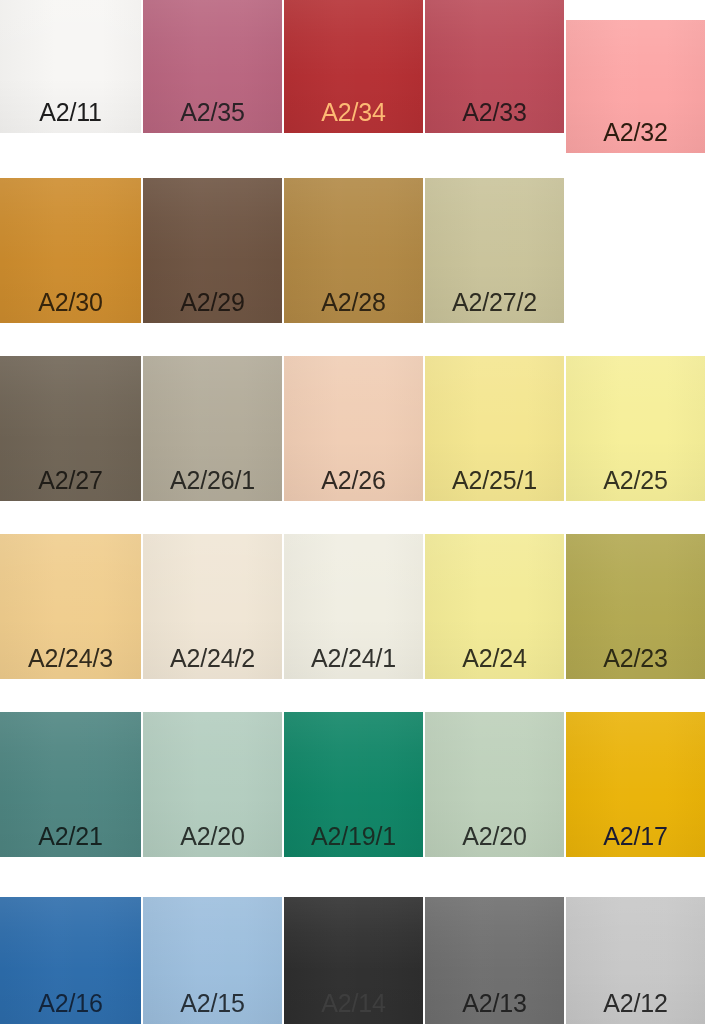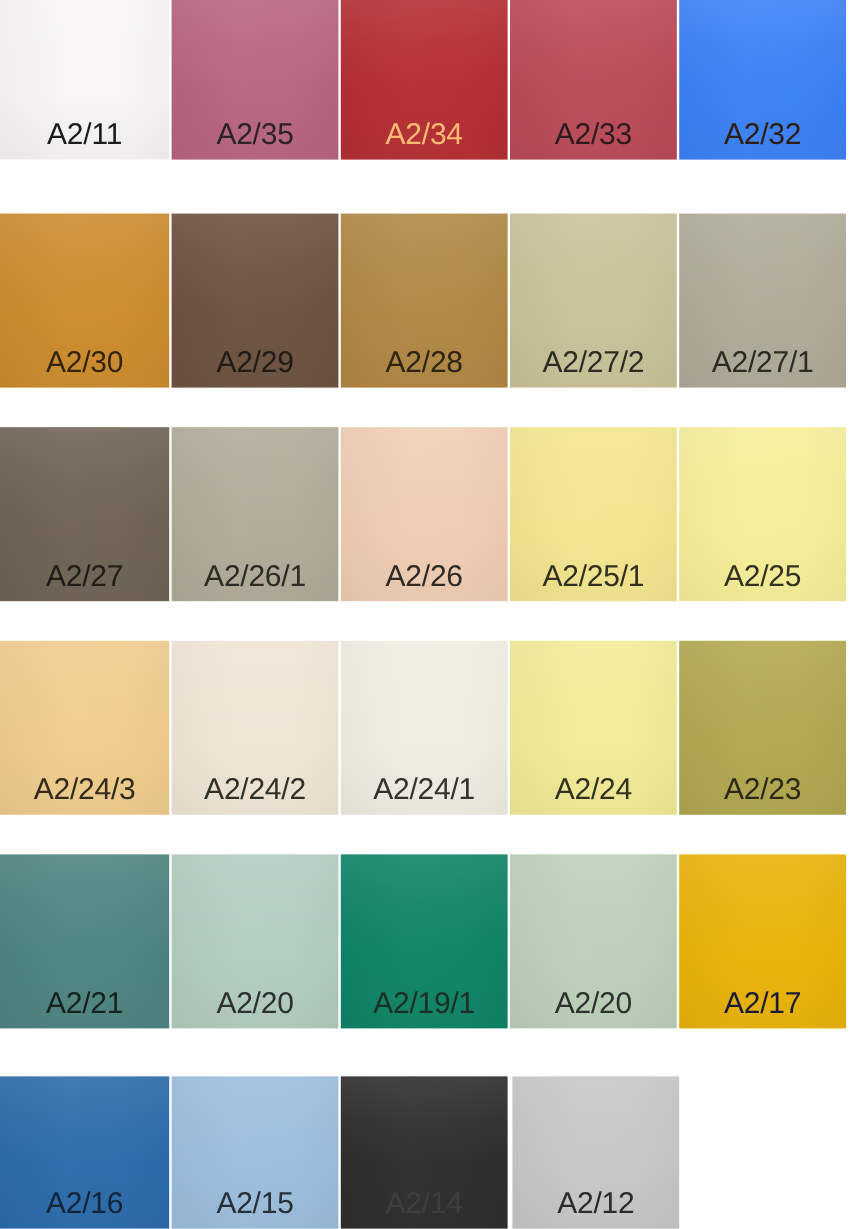--- a/index.html
+++ b/index.html
@@ -85,44 +85,41 @@
       </div>
       <div class="gap" style="width: 2px;"></div>
       <div class="swatch" style="width: 139px; background: rgb(181, 47, 51);">
         <div class="swatch-label" style="color: #fdba74;">A2/34</div>
       </div>
       <div class="gap" style="width: 2px;"></div>
       <div class="swatch" style="width: 139px; background: rgb(187, 75, 89);">
         <div class="swatch-label" style="color: rgb(44, 26, 29);">A2/33</div>
       </div>
       <div class="gap" style="width: 2px;"></div>
-      <div class="swatch" style="width: 139px; background: #3b82f6;">
+      <div class="swatch" style="width: 139px; background: #fca5a5; margin-top: 20px;">
         <div class="swatch-label" style="color: rgb(45, 28, 15);">A2/32</div>
       </div>
     </div>
     <div class="swatch-row" style="top: 178px; height: 145px;">
       <div class="swatch" style="width: 141px; background: rgb(205, 140, 45);">
         <div class="swatch-label" style="color: rgb(53, 36, 12);">A2/30</div>
       </div>
       <div class="gap" style="width: 2px;"></div>
       <div class="swatch" style="width: 139px; background: rgb(109, 83, 65);">
         <div class="swatch-label" style="color: rgb(34, 26, 20);">A2/29</div>
       </div>
       <div class="gap" style="width: 2px;"></div>
       <div class="swatch" style="width: 139px; background: rgb(177, 136, 68);">
         <div class="swatch-label" style="color: rgb(47, 36, 19);">A2/28</div>
       </div>
       <div class="gap" style="width: 2px;"></div>
       <div class="swatch" style="width: 139px; background: rgb(201, 195, 154);">
         <div class="swatch-label" style="color: rgb(46, 44, 34);">A2/27/2</div>
       </div>
       <div class="gap" style="width: 2px;"></div>
-      <div class="swatch" style="width: 139px; background: rgb(176, 171, 152);">
-        <div class="swatch-label" style="color: rgb(43, 42, 37);">A2/27/1</div>
-      </div>
     </div>
     <div class="swatch-row" style="top: 356px; height: 145px;">
       <div class="swatch" style="width: 141px; background: rgb(111, 100, 85);">
         <div class="swatch-label" style="color: rgb(32, 29, 24); margin-top: 20px;">A2/27</div>
       </div>
       <div class="gap" style="width: 2px;"></div>
       <div class="swatch" style="width: 139px; background: rgb(178, 171, 153);">
         <div class="swatch-label" style="color: rgb(43, 42, 37);">A2/26/1</div>
       </div>
       <div class="gap" style="width: 2px;"></div>
@@ -186,18 +183,21 @@
       </div>
       <div class="gap" style="width: 2px;"></div>
       <div class="swatch" style="width: 139px; background: rgb(156, 190, 221);">
         <div class="swatch-label" style="color: rgb(39, 48, 56); text-align: center;">A2/15</div>
       </div>
       <div class="gap" style="width: 2px;"></div>
       <div class="swatch" style="width: 139px; background: rgb(46, 46, 46);">
         <div class="swatch-label" style="color: rgb(62, 62, 62);">A2/14</div>
       </div>
       <div class="gap" style="width: 2px;"></div>
+      <div class="swatch" style="width: 139px; background: rgb(110, 110, 110);">
+        <div class="swatch-label" style="color: rgb(35, 35, 35);">A2/13</div>
+      </div>
       <div class="gap" style="width: 2px;"></div>
       <div class="swatch" style="width: 139px; background: rgb(199, 199, 199);">
         <div class="swatch-label" style="color: rgb(43, 43, 43);">A2/12</div>
       </div>
     </div>
   </div>
 
 </body></html>

